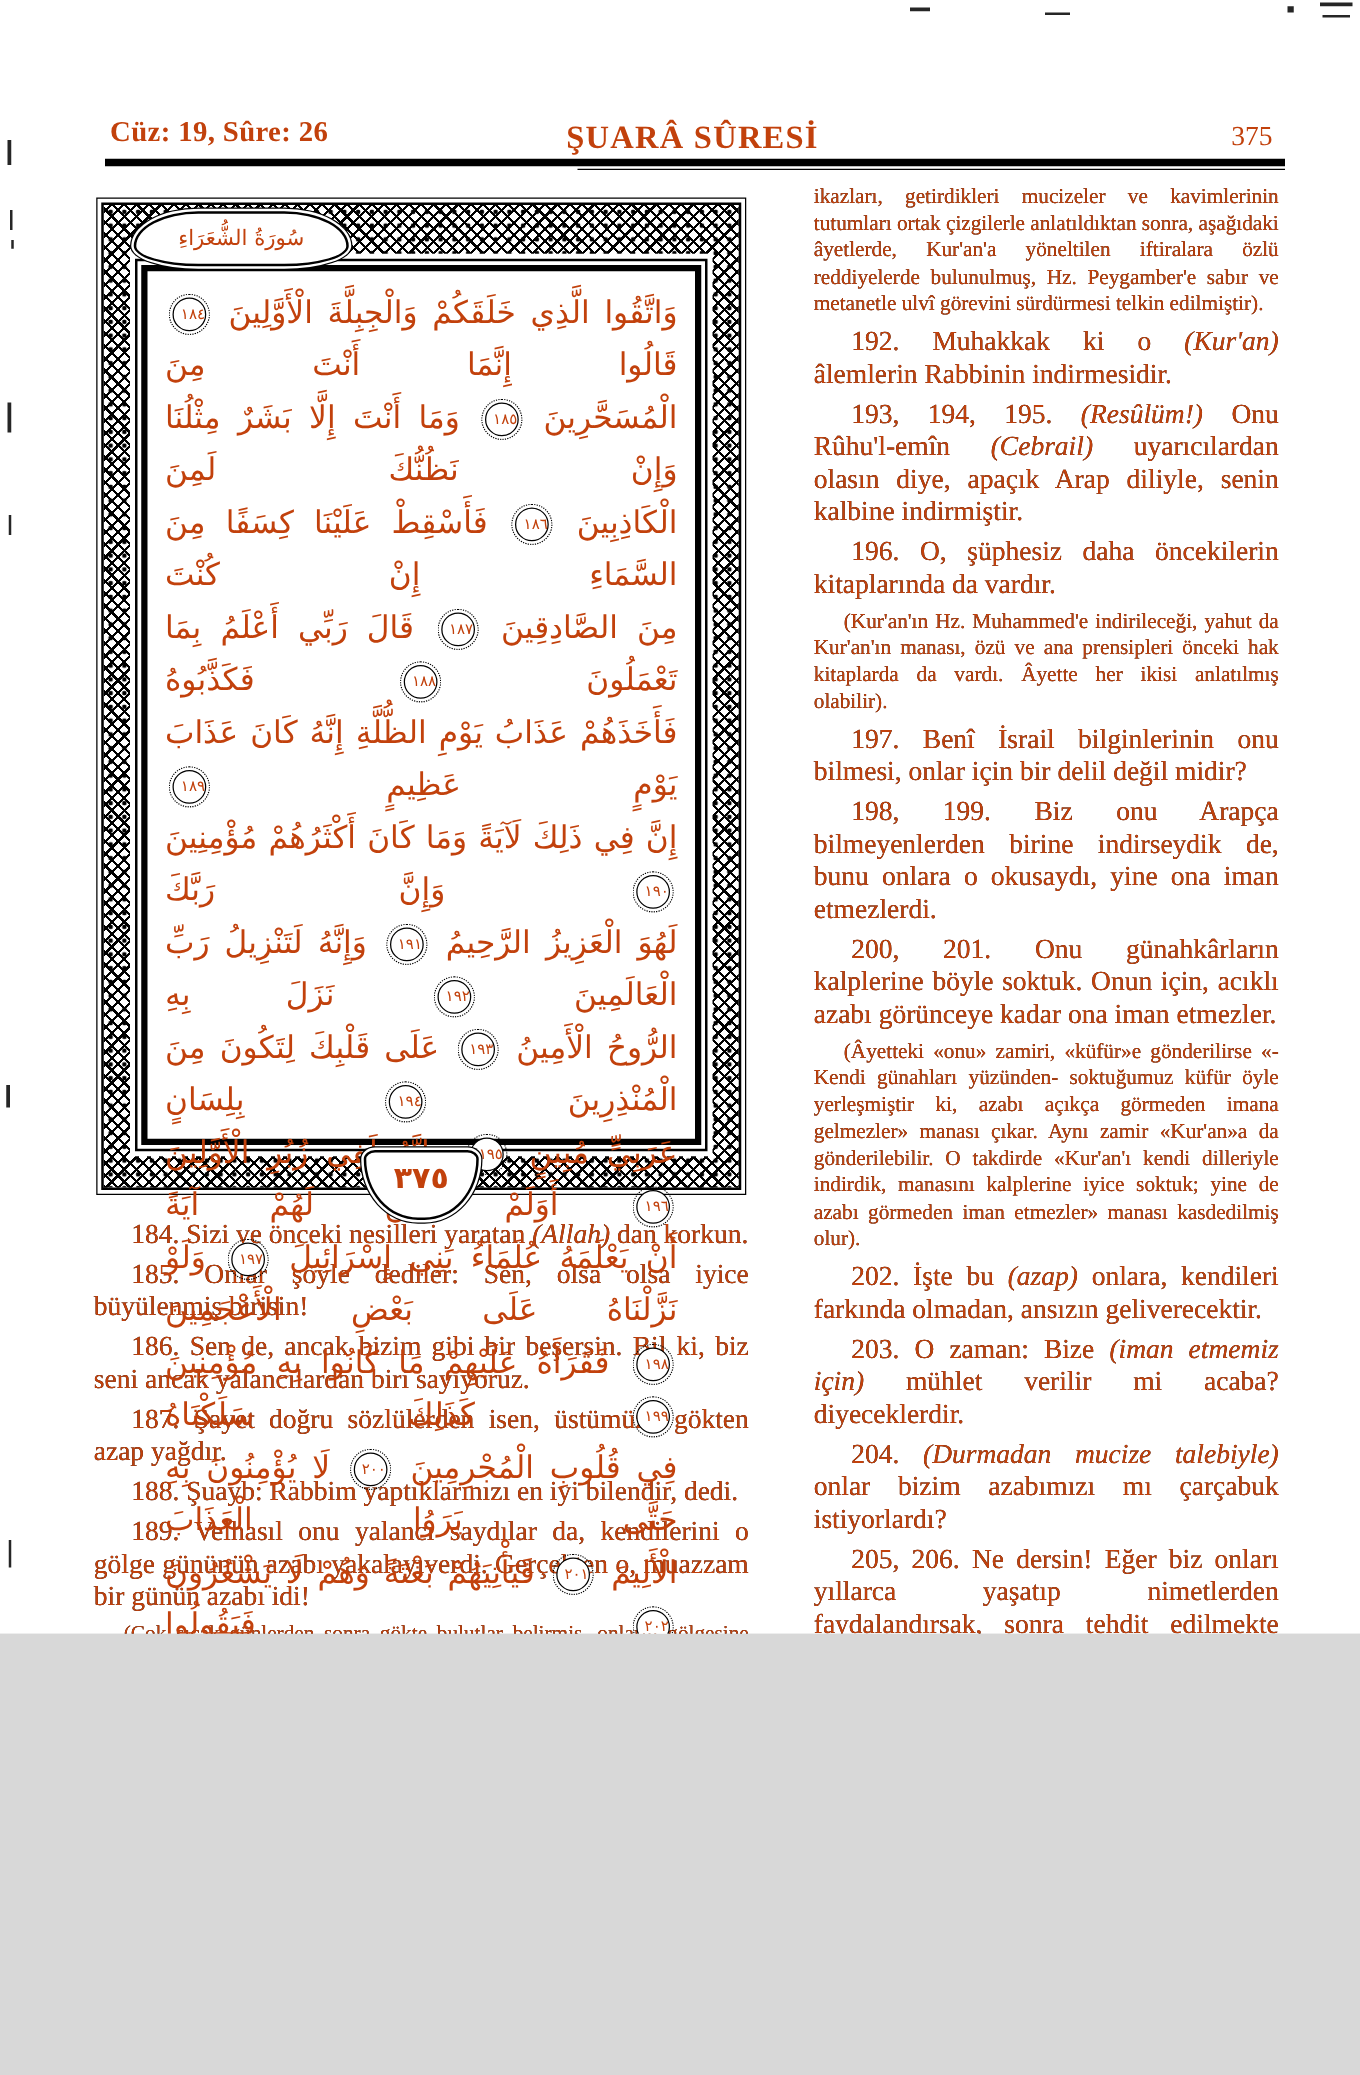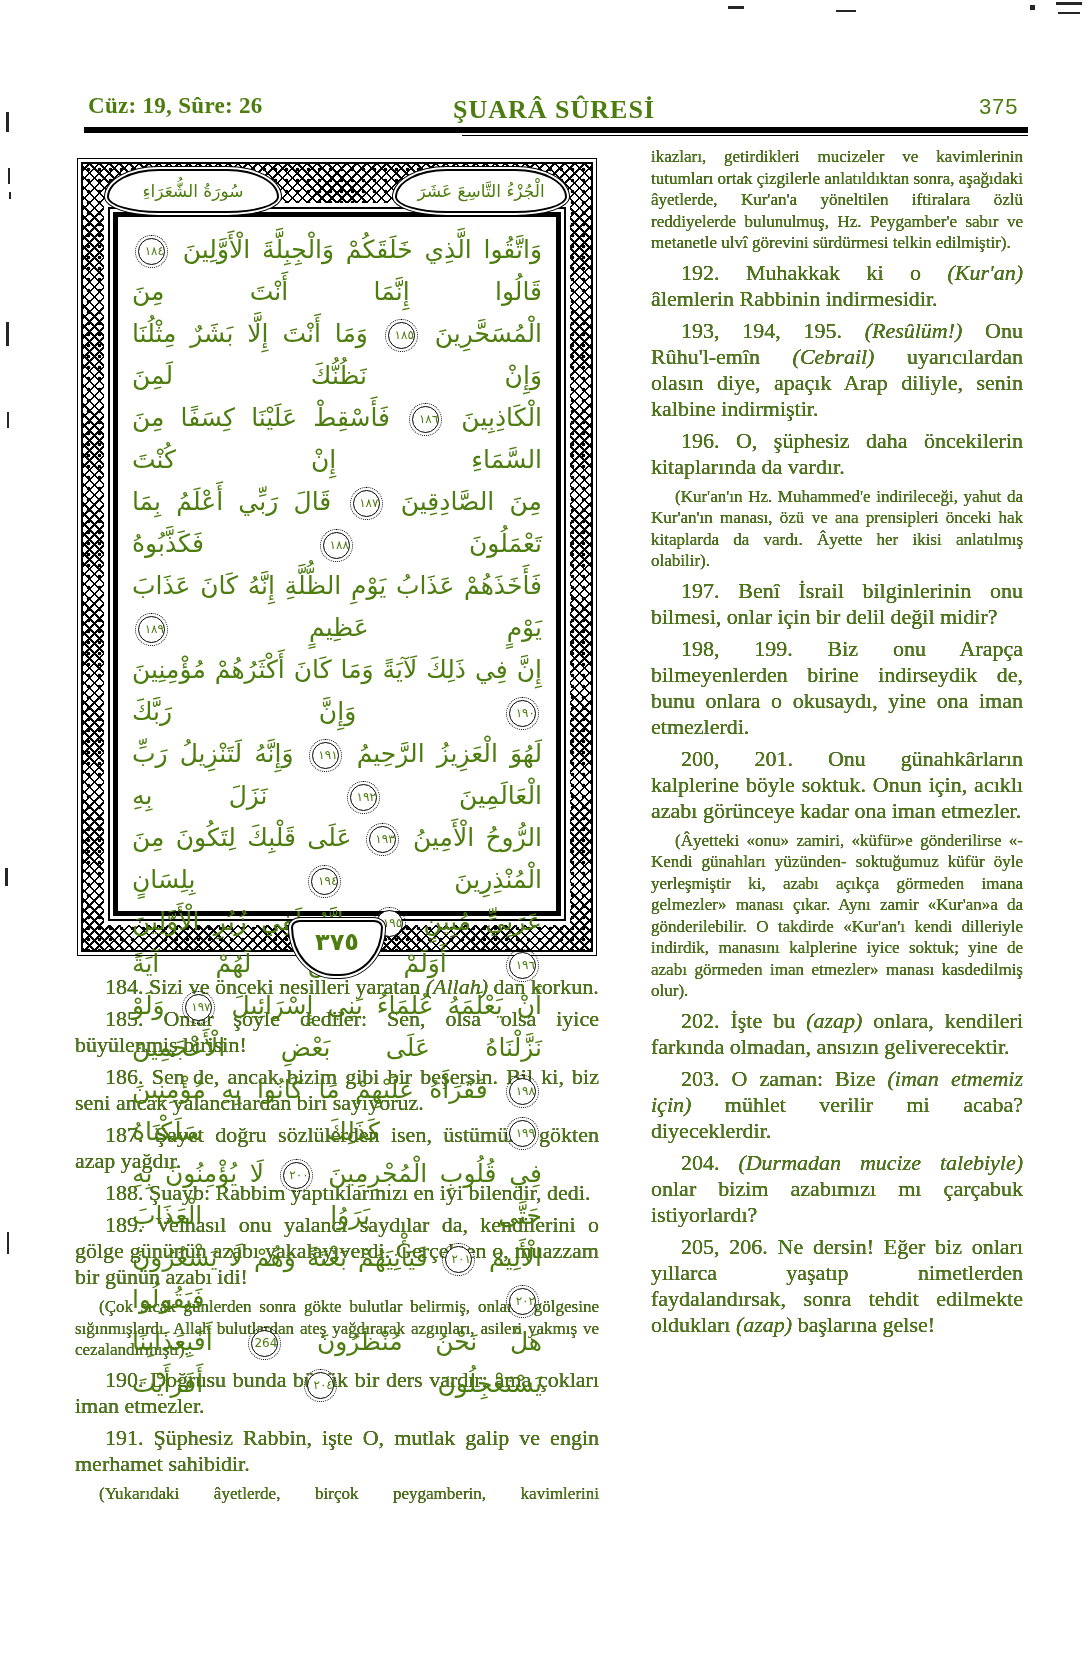--- a/index.html
+++ b/index.html
@@ -1,23 +1,23 @@
 <!DOCTYPE html>
 <html><head>
 <meta charset="utf-8">
 <style>
   html,body{margin:0;padding:0;background:#d8d8d8;}
-  .page{position:relative;width:1088px;height:1660px;background:#ffffff;overflow:hidden;
-        font-family:"Liberation Serif", "DejaVu Serif", serif;color:#4d7c0f;}
+  .page{position:relative;width:1088px;height:1307px;background:#ffffff;overflow:hidden;
+        font-family:"Liberation Serif", "DejaVu Serif", serif;color:#c2410c;}
 
   
   .hdr-left{position:absolute;left:88px;top:93px;font-size:23px;font-weight:bold;letter-spacing:.3px;}
   .hdr-title{position:absolute;left:85px;top:95px;width:938px;text-align:center;
              font-size:26px;font-weight:bold;letter-spacing:1px;}
-  .hdr-num{position:absolute;right:70px;top:96px;font-size:22px;font-family:Liberation Mono, monospace;}
+  .hdr-num{position:absolute;right:70px;top:96px;font-size:22px;}
   .hdr-rule{position:absolute;left:84px;right:60px;top:127px;height:6px;background:#000;}
   .hdr-rule:after{content:"";position:absolute;left:40%;right:0;top:8px;height:1px;background:#000;}
 
   
   .col-left{position:absolute;left:75px;top:158px;width:524px;}
   .col-right{position:absolute;left:651px;top:146px;width:372px;}
 
   p{margin:0 0 6px 0;text-align:justify;}
   .verse{font-size:22px;line-height:26px;text-indent:30px;text-shadow:0 0 .4px #000;}
   .note{font-size:17px;line-height:21.5px;text-indent:24px;text-shadow:0 0 .3px #000;}
@@ -80,21 +80,20 @@
   <div class="tick" style="left:1058px;top:12px;width:22px;height:2px;"></div>
 
   <div class="hdr-left">Cüz: 19, Sûre: 26</div>
   <div class="hdr-title">ŞUARÂ SÛRESİ</div>
   <div class="hdr-num">375</div>
   <div class="hdr-rule"></div>
 
   <div class="col-left">
     <div class="plate">
       <div class="tab tab-sura">سُورَةُ الشُّعَرَاءِ</div>
-      <div class="tab tab-juz">الْجُزْءُ التَّاسِعَ عَشَرَ</div>
       <div class="plate-inner">
           <div class="aline">وَاتَّقُوا الَّذِي خَلَقَكُمْ وَالْجِبِلَّةَ الْأَوَّلِينَ <span class="am">١٨٤</span> قَالُوا إِنَّمَا أَنْتَ مِنَ</div>
           <div class="aline">الْمُسَحَّرِينَ <span class="am">١٨٥</span> وَمَا أَنْتَ إِلَّا بَشَرٌ مِثْلُنَا وَإِنْ نَظُنُّكَ لَمِنَ</div>
           <div class="aline">الْكَاذِبِينَ <span class="am">١٨٦</span> فَأَسْقِطْ عَلَيْنَا كِسَفًا مِنَ السَّمَاءِ إِنْ كُنْتَ</div>
           <div class="aline">مِنَ الصَّادِقِينَ <span class="am">١٨٧</span> قَالَ رَبِّي أَعْلَمُ بِمَا تَعْمَلُونَ <span class="am">١٨٨</span> فَكَذَّبُوهُ</div>
           <div class="aline">فَأَخَذَهُمْ عَذَابُ يَوْمِ الظُّلَّةِ إِنَّهُ كَانَ عَذَابَ يَوْمٍ عَظِيمٍ <span class="am">١٨٩</span></div>
           <div class="aline">إِنَّ فِي ذَلِكَ لَآيَةً وَمَا كَانَ أَكْثَرُهُمْ مُؤْمِنِينَ <span class="am">١٩٠</span> وَإِنَّ رَبَّكَ</div>
           <div class="aline">لَهُوَ الْعَزِيزُ الرَّحِيمُ <span class="am">١٩١</span> وَإِنَّهُ لَتَنْزِيلُ رَبِّ الْعَالَمِينَ <span class="am">١٩٢</span> نَزَلَ بِهِ</div>
           <div class="aline">الرُّوحُ الْأَمِينُ <span class="am">١٩٣</span> عَلَى قَلْبِكَ لِتَكُونَ مِنَ الْمُنْذِرِينَ <span class="am">١٩٤</span> بِلِسَانٍ</div>
           <div class="aline">عَرَبِيٍّ مُبِينٍ <span class="am">١٩٥</span> وَإِنَّهُ لَفِي زُبُرِ الْأَوَّلِينَ <span class="am">١٩٦</span> أَوَلَمْ يَكُنْ لَهُمْ آيَةً</div>

